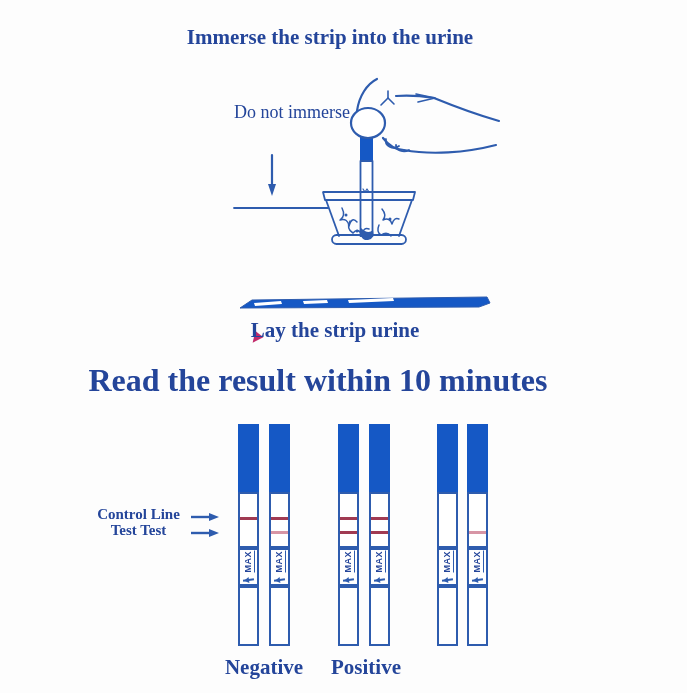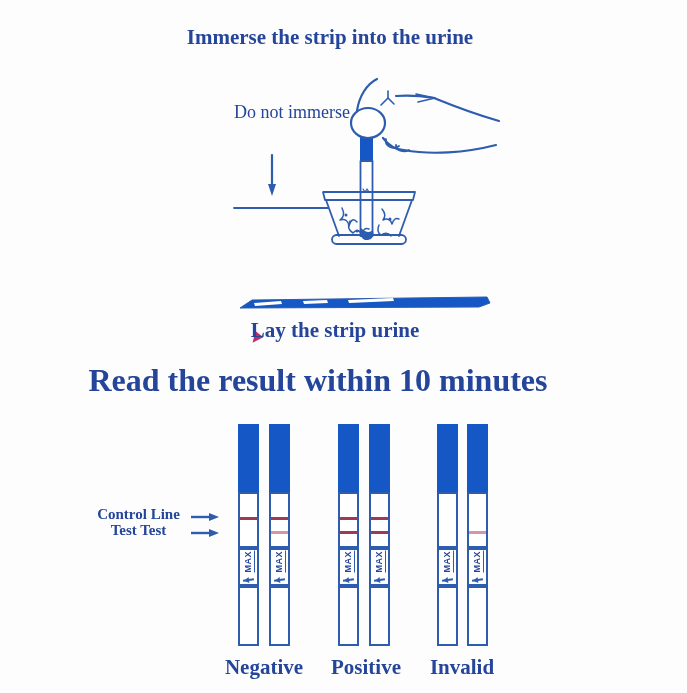--- a/index.html
+++ b/index.html
@@ -197,15 +197,14 @@
         <div class="maxbox">
           <span class="maxtext">MAX</span>
           <span class="maxarrow"></span>
         </div>
         <div class="footbox"></div>
       </div>
     </div>
 
   <div class="result-label" style="left:204px">Negative</div>
   <div class="result-label" style="left:306px">Positive</div>
-  <div class="result-label" style="left:402px">Invalid</div>
 
 </div>
 
 </body></html>

